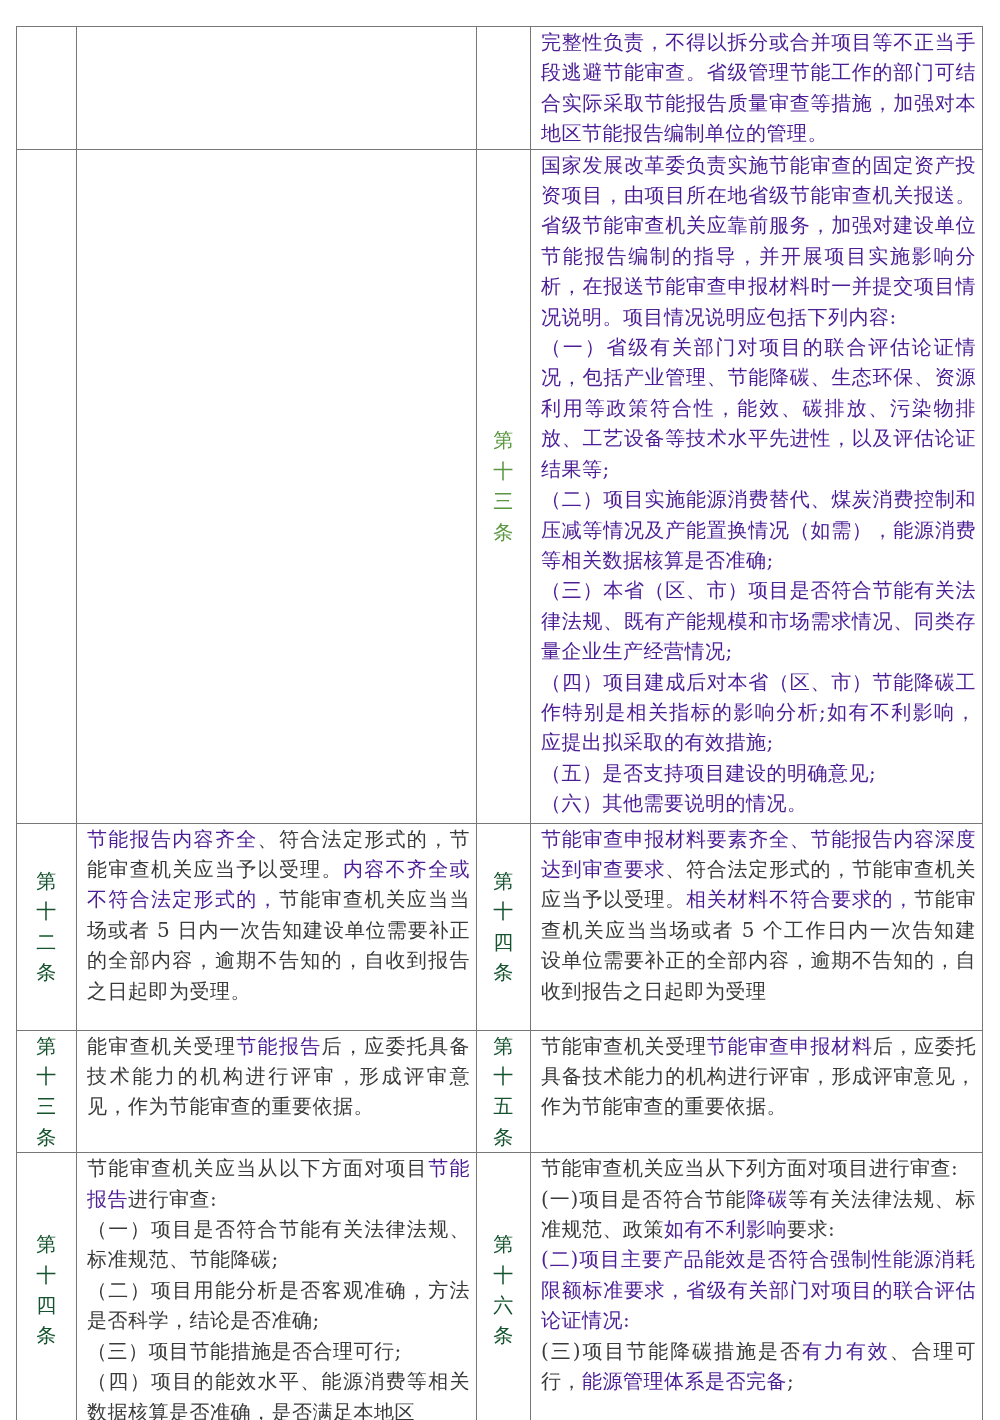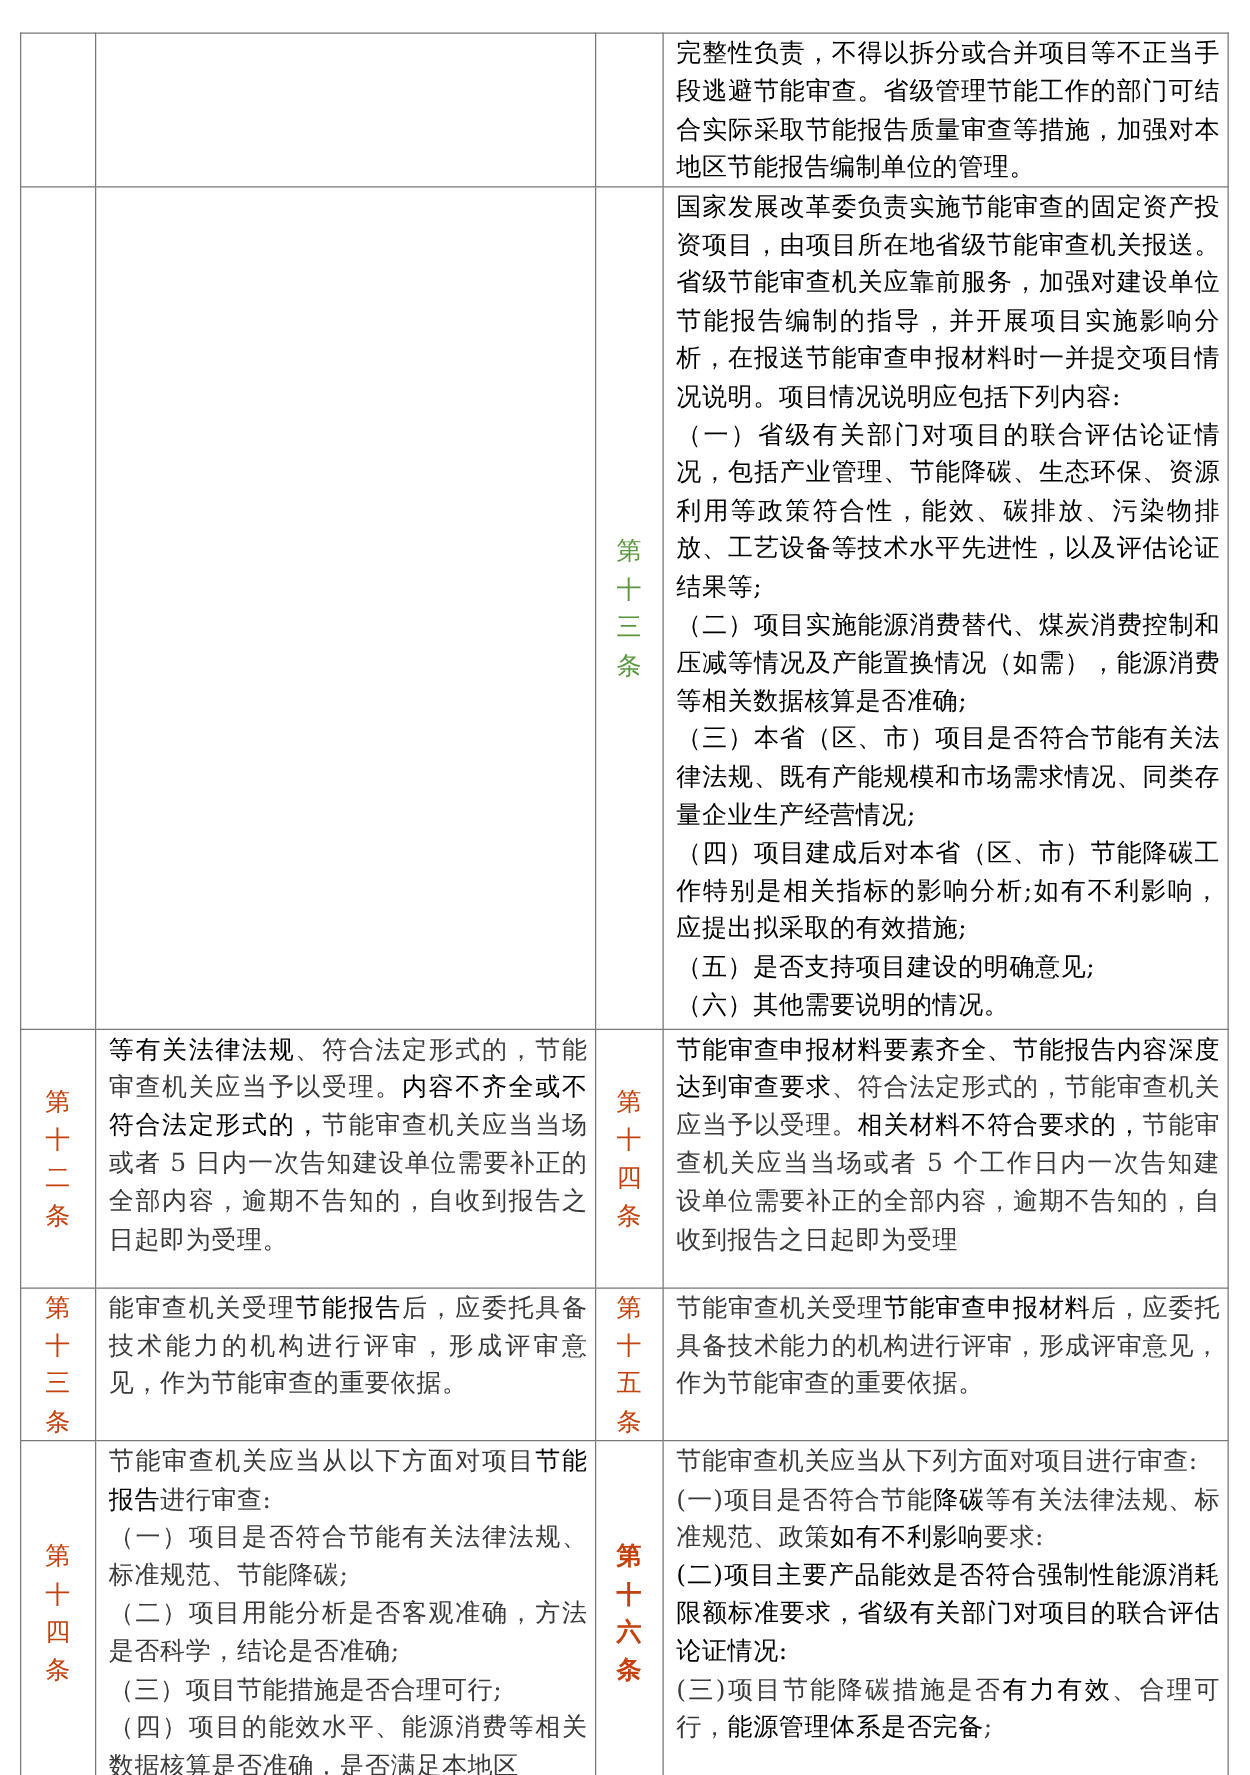--- a/index.html
+++ b/index.html
@@ -12,25 +12,25 @@
     table.cmp td {
       border: 1.5px solid #777;
       vertical-align: top;
       font-size: 20px;
       line-height: 30.4px;
       padding: 0;
       letter-spacing: 0.5px;
     }
     td.num {
       text-align: center; vertical-align: middle !important;
-      font-size: 21px; line-height: 30px; color: #c2410c;
+      font-size: 21px; line-height: 30px; color: #14532d;
     }
     td.num span.ch { display: block; }
     td.txt { padding: 0 6px 0 10px !important; text-align: justify; }
-    .g { color: #000000; }
+    .g { color: #4c1d95; }
     .k { color: #3a3a3a; }
     td.num.g { color: #5b9640; }
     .para { display: block; }
     col.c1 { width: 60px; }
     col.c2 { width: 400px; }
     col.c3 { width: 54px; }
     col.c4 { width: 452px; }
     tr.r1 { height: 120px; }
     tr.r2 { height: 674px; }
     tr.r3 { height: 207px; }
@@ -73,21 +73,21 @@
       <span class="para g">（五）是否支持项目建设的明确意见;</span>
       <span class="para g">（六）其他需要说明的情况。</span>
     </td>
   </tr>
 
   <tr class="r3">
     <td class="num">
       <span class="ch" style="width:22px;margin:0 auto;word-break:break-all;">第十二条</span>
     </td>
     <td class="txt">
-      <span class="g">等有关法律法规</span><span class="k">、符合法定形式的，节能审查机关应当予以受理。</span><span class="g">内容不齐全或不符合法定形式的，</span><span class="k">节能审查机关应当当场或者 5 日内一次告知建设单位需要补正的全部内容，逾期不告知的，自收到报告之日起即为受理。</span>
+      <span class="g">节能报告内容齐全</span><span class="k">、符合法定形式的，节能审查机关应当予以受理。</span><span class="g">内容不齐全或不符合法定形式的，</span><span class="k">节能审查机关应当当场或者 5 日内一次告知建设单位需要补正的全部内容，逾期不告知的，自收到报告之日起即为受理。</span>
     </td>
     <td class="num">
       <span class="ch" style="width:22px;margin:0 auto;word-break:break-all;">第十四条</span>
     </td>
     <td class="txt">
       <span class="g">节能审查申报材料要素齐全、节能报告内容深度达到审查要求</span><span class="k">、符合法定形式的，节能审查机关应当予以受理。</span><span class="g">相关材料不符合要求的，</span><span class="k">节能审查机关应当当场或者 5 个工作日内一次告知建设单位需要补正的全部内容，逾期不告知的，自收到报告之日起即为受理</span>
     </td>
   </tr>
 
   <tr class="r4">
@@ -110,21 +110,21 @@
       <span class="ch" style="width:22px;margin:0 auto;word-break:break-all;">第十四条</span>
     </td>
     <td class="txt">
       <span class="para"><span class="k">节能审查机关应当从以下方面对项目</span><span class="g">节能报告</span><span class="k">进行审查:</span></span>
       <span class="para k">（一）项目是否符合节能有关法律法规、标准规范、节能降碳;</span>
       <span class="para k">（二）项目用能分析是否客观准确，方法是否科学，结论是否准确;</span>
       <span class="para k">（三）项目节能措施是否合理可行;</span>
       <span class="para k">（四）项目的能效水平、能源消费等相关数据核算是否准确，是否满足本地区</span>
     </td>
     <td class="num">
-      <span class="ch" style="width:22px;margin:0 auto;word-break:break-all;font-weight:bold;">第十六条</span>
+      <span class="ch" style="width:22px;margin:0 auto;word-break:break-all;">第十六条</span>
     </td>
     <td class="txt">
       <span class="para k">节能审查机关应当从下列方面对项目进行审查:</span>
       <span class="para"><span class="k">(一)项目是否符合节能</span><span class="g">降碳</span><span class="k">等有关法律法规、标准规范、政策</span><span class="g">如有不利影响</span><span class="k">要求:</span></span>
       <span class="para g">(二)项目主要产品能效是否符合强制性能源消耗限额标准要求，省级有关部门对项目的联合评估论证情况:</span>
       <span class="para"><span class="k">(三)项目节能降碳措施是否</span><span class="g">有力有效</span><span class="k">、合理可行，</span><span class="g">能源管理体系是否完备</span><span class="k">;</span></span>
     </td>
   </tr>
 </tbody>
   </table>

